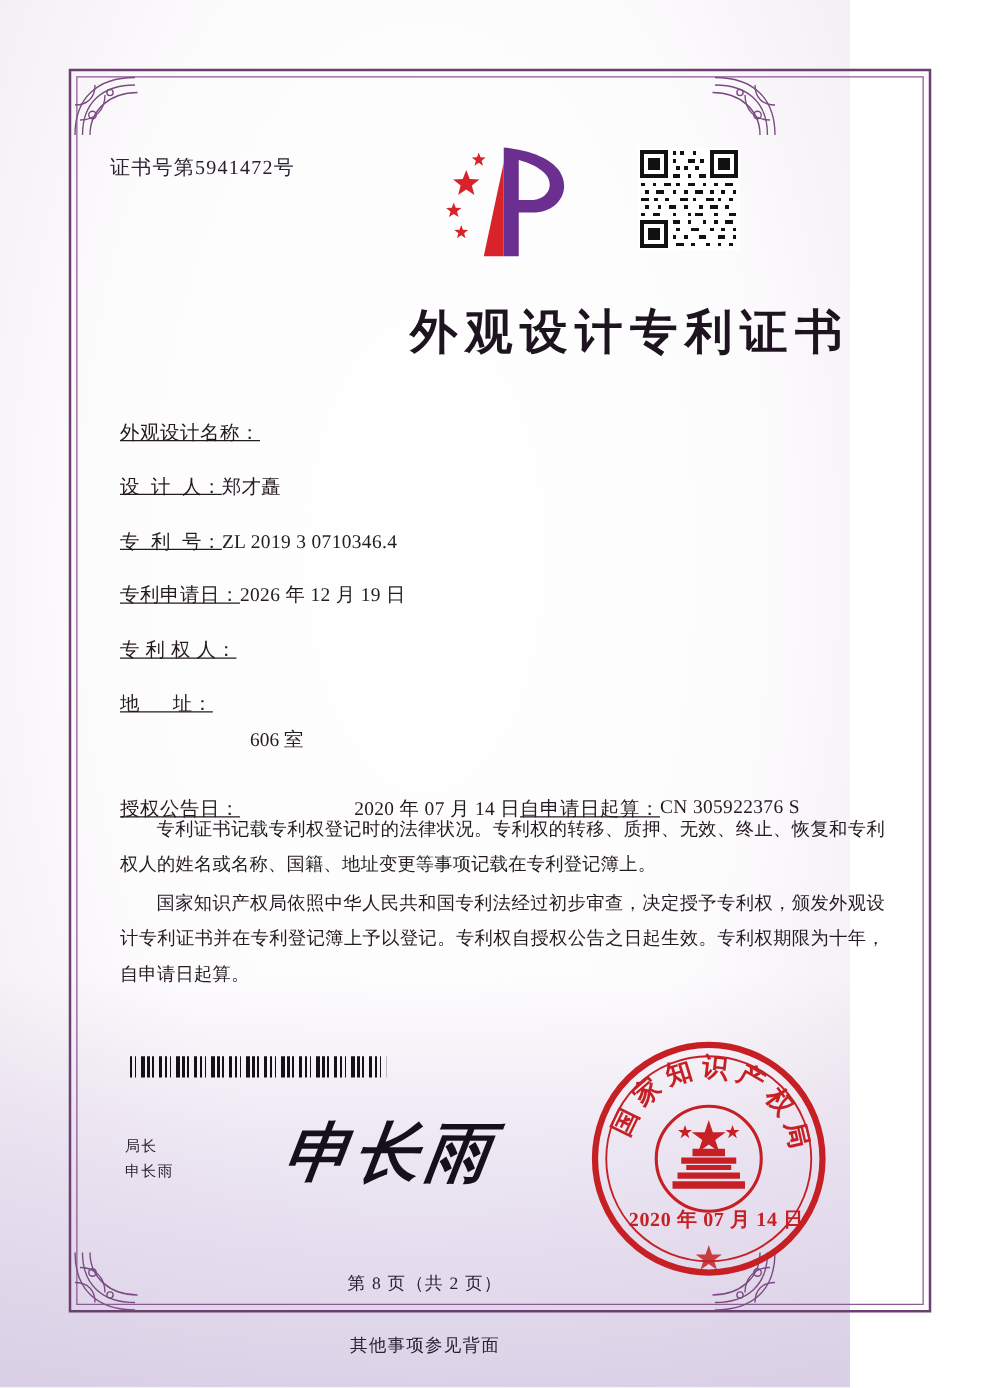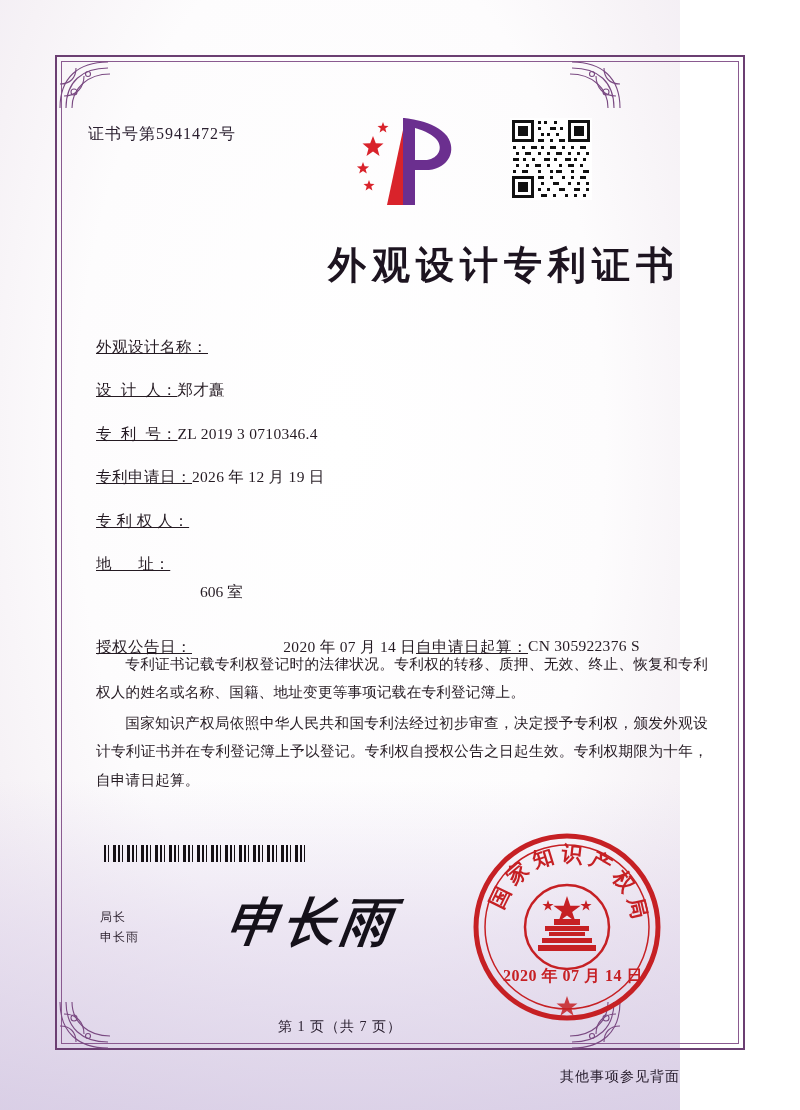--- a/index.html
+++ b/index.html
@@ -189,21 +189,21 @@
     position: absolute;
     left: 0; right: 0; top: 1018px;
     text-align: center;
     font-size: 14px;
     color: #2a2030;
     letter-spacing: 1px;
   }
   .footnote {
     position: absolute;
     left: 0; right: 0; top: 1068px;
-    text-align: right;
+    text-align: center;
     font-size: 14px;
     color: #2a2030;
     letter-spacing: 1px;
   }
 </style>
 </head>
 <body>
 
 <div class="page">
   <div class="bottom-wash"></div>
@@ -447,15 +447,15 @@
       </defs>
       <text font-family="'DejaVu Serif','Liberation Serif',serif" font-size="21" font-weight="bold" fill="#c62024" letter-spacing="6">
         <textPath href="#sealArc" startOffset="8%">国家知识产权局</textPath>
       </text>
 
       <polygon points="97,166 99.6,173.5 107.5,173.5 101.2,178.2 103.6,185.7 97,181.1 90.4,185.7 92.8,178.2 86.5,173.5 94.4,173.5" fill="#c62024" opacity="0.85"></polygon>
     </svg>
   </div>
   <div class="seal-date">2020 年 07 月 14 日</div>
 
-  <div class="page-no">第 1 页（共 7 页）</div>
+  <div class="page-no">第 8 页（共 2 页）</div>
   <div class="footnote">其他事项参见背面</div>
 </div>
 
 </body></html>

